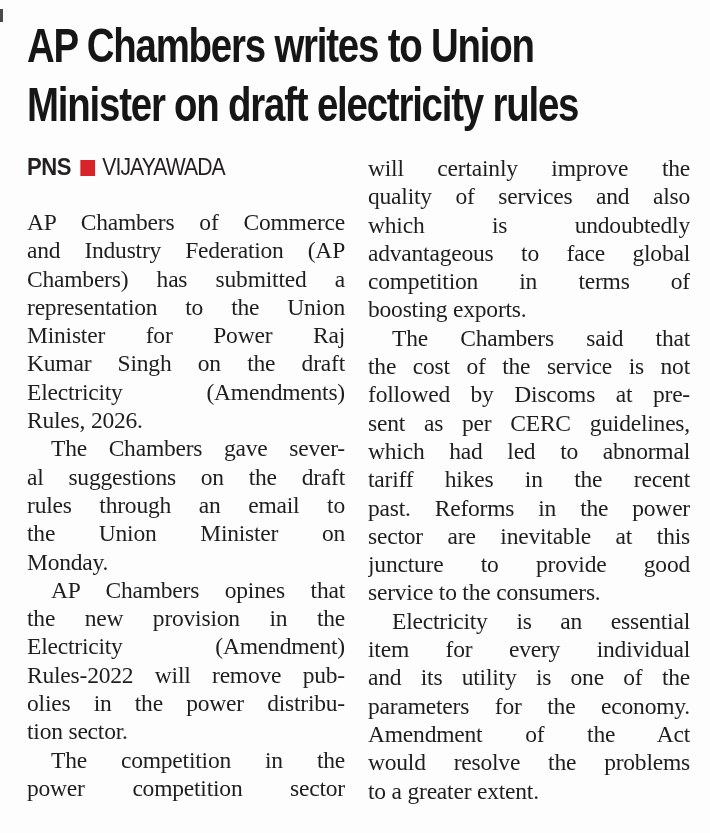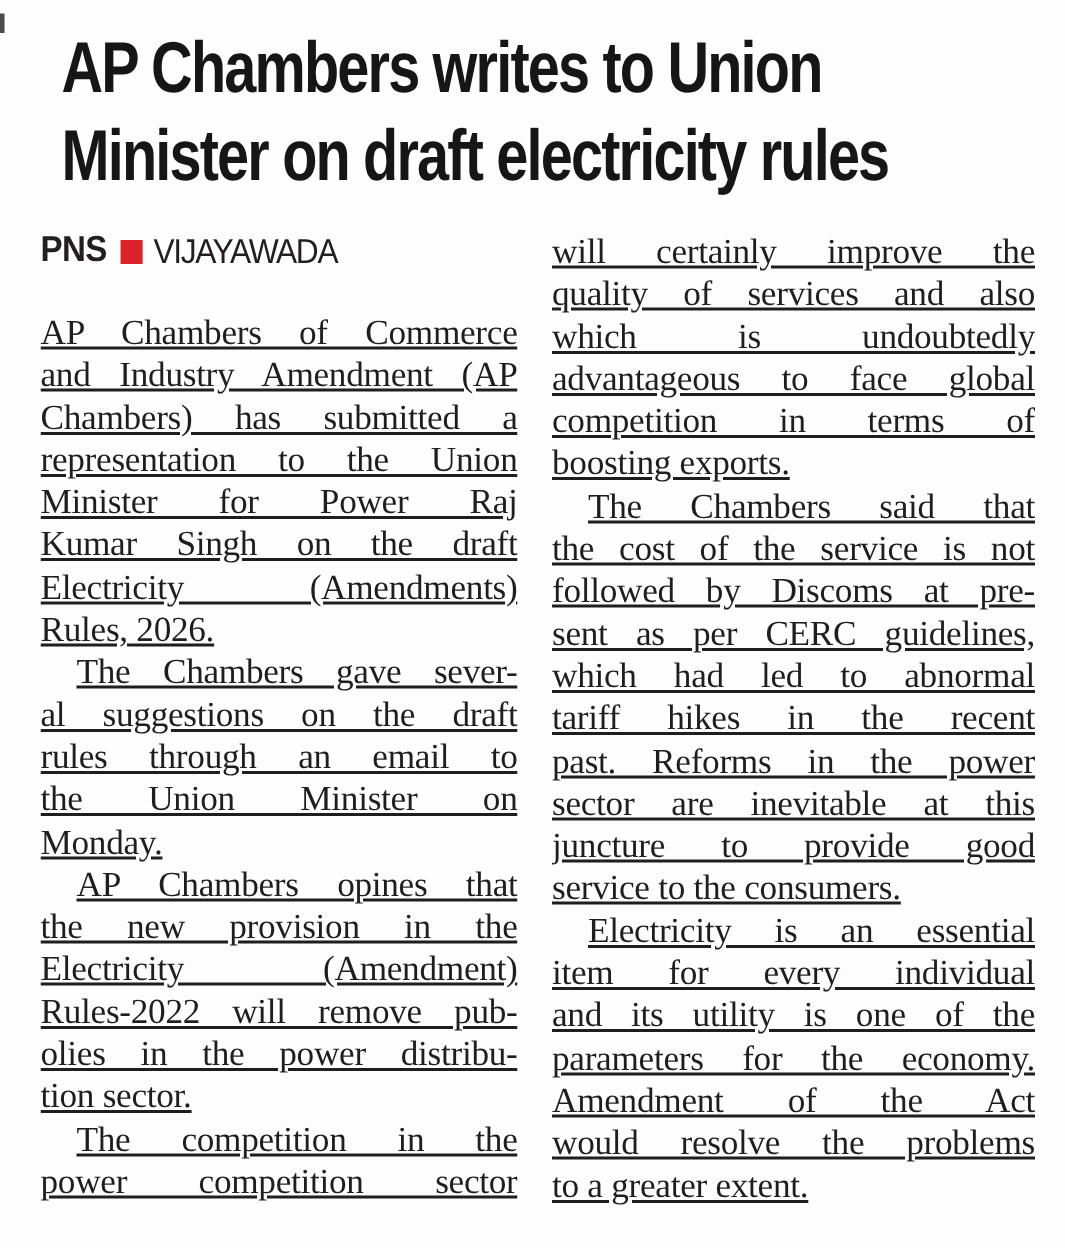--- a/index.html
+++ b/index.html
@@ -8,21 +8,21 @@
     width:710px; height:833px;
     background:#fdfdfd;
     overflow:hidden;
     font-family:"Liberation Serif", serif;
   }
   .edge-artifact {
     position:absolute; left:0; top:9px;
     width:3px; height:13px; background:#4a4a4a;
   }
   
-  .headline { padding:16px 18px 0 27px; color:#161616;margin-left:14px; }
+  .headline { padding:16px 18px 0 27px; color:#161616; }
   .h-line {
     font-family:"Liberation Sans", sans-serif;
     font-weight:bold;
     font-size:48px;
     line-height:59px;
     letter-spacing:-1.5px;
     white-space:nowrap;
     transform:scaleX(0.80);
     transform-origin:0 50%;
   }
@@ -37,21 +37,21 @@
     font-family:"Liberation Sans", sans-serif;
     color:#231f20;
     white-space:nowrap;
     transform:scaleX(0.92);
     transform-origin:0 50%;
   }
   .byline .agency { font-weight:bold; font-size:24px; letter-spacing:-0.5px; }
   .byline .sep { width:16px; height:16px; margin:1px 8px 0 10px; background:#d8232a; flex:none; }
   .byline .location { font-size:23px; letter-spacing:-1px; }
   
-  .col-text { font-size:23.5px; line-height:28.3px; color:#1e1e1e; letter-spacing:-0.2px;text-decoration:underline; }
+  .col-text { font-size:23.5px; line-height:28.3px; color:#1e1e1e; letter-spacing:-0.2px; }
   .line {
     height:28.3px;
     overflow:hidden;
     text-align:justify;
     text-align-last:justify;
   }
   .line.indent { padding-left:24px; }
   .line.lastline { text-align:right; text-align-last:left; }
 </style>
 </head>
@@ -68,21 +68,21 @@
   <div class="body-row">
     <div class="col-left">
       <div class="byline">
         <span class="agency">PNS</span>
         <span class="sep" style="background: rgb(216, 35, 42);"></span>
         <span class="location">VIJAYAWADA</span>
       </div>
       <div class="col-text">
           <div class="paragraph">
             <div class="line">AP Chambers of Commerce</div>
-            <div class="line">and Industry Amendment (AP</div>
+            <div class="line">and Industry Federation (AP</div>
             <div class="line">Chambers) has submitted a</div>
             <div class="line">representation to the Union</div>
             <div class="line">Minister for Power Raj</div>
             <div class="line">Kumar Singh on the draft</div>
             <div class="line">Electricity (Amendments)</div>
             <div class="line lastline">Rules, 2026.</div>
           </div>
           <div class="paragraph">
             <div class="line indent">The Chambers gave sever-</div>
             <div class="line">al suggestions on the draft</div>

